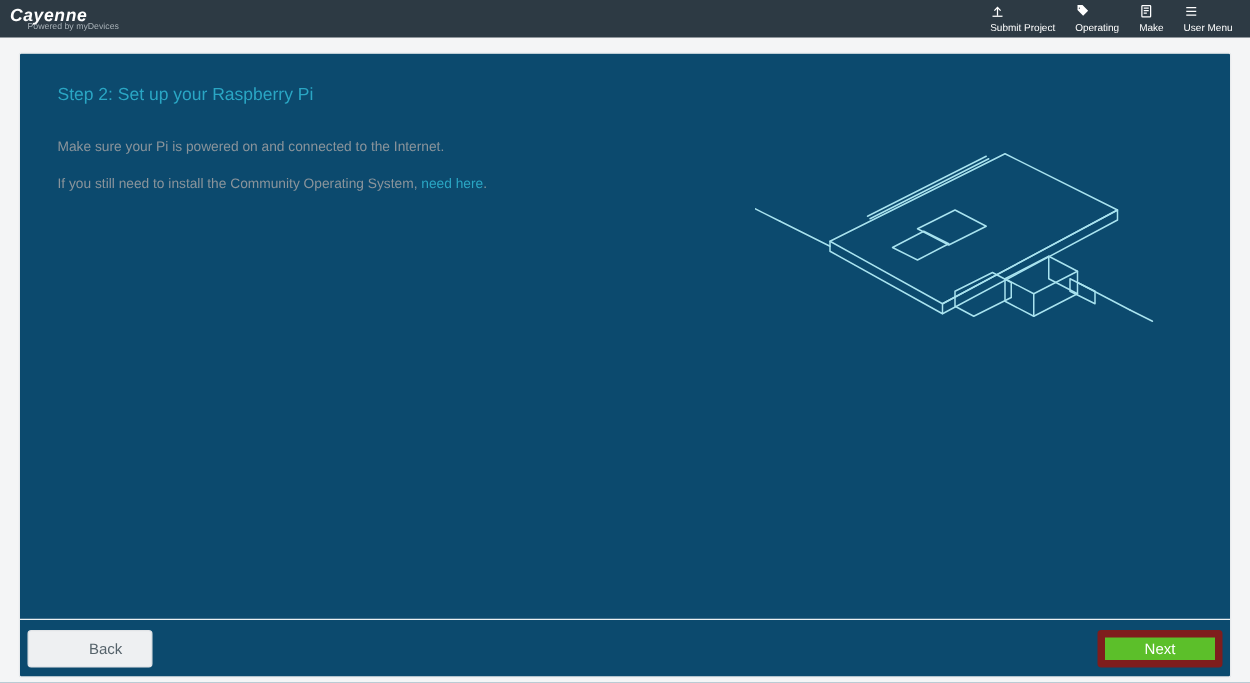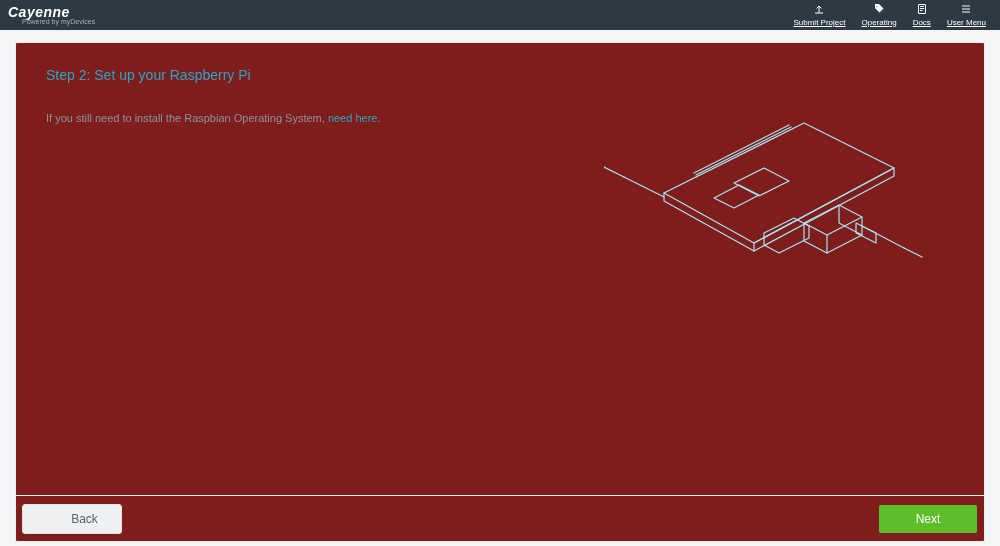--- a/index.html
+++ b/index.html
@@ -8,32 +8,31 @@
     width: 100%; height: 30px; background: #2d3a44;
     display: flex; align-items: center; justify-content: space-between;
     padding: 0 8px;
     gap: 28px;
   }
   .brand { display: flex; flex-direction: column; line-height: 1; }
   .brand-name { color: #fff; font-style: italic; font-weight: bold; font-size: 14px; letter-spacing: 0.5px; }
   .brand-tag  { color: #a7b0b6; font-size: 7px; margin-left: 14px; margin-top: -1px; }
   .nav { display: flex; gap: 4px; }
   .nav-item {
-    display: flex; flex-direction: column; align-items: center; justify-content: center;
+    display: flex; flex-direction: column; justify-content: center;
     color: #fff; font-size: 8px; padding: 0 6px; cursor: pointer;
     line-height: 1.1;
-    text-decoration: underline;
   }
   .nav-item svg { width: 12px; height: 12px; margin-bottom: 1px; }
 
   .page {
     position: relative;
     width: 970px; height: 500px; 
     margin: 12px auto 0 auto;
-    background: #7f1d1d;
+    background: #0c4a6e;
     border: 1px solid #e8ebed;
     border-radius: 2px;
   }
   .content {
     padding: 24px 30px 0 30px;
     height: 440px;
     position: relative;
   }
   .heading {
     color: #2aa6c4; 
@@ -71,21 +70,21 @@
     border-radius: 3px;
     font-size: 12px;
     cursor: pointer;
     border: none;
     display: inline-flex; align-items: center; justify-content: center;
   }
   .btn-back {
     background: #eef0f2; color: #56636b; border: 1px solid #e1e4e7; padding-left: 25px;
   }
   .btn-next {
-    background: #5cbf2a; color: #fff; border: 1px solid #7f1d1d;
+    background: #5cbf2a; color: #fff; border: 6px solid #7f1d1d;
   }
 </style>
 </head>
 <body>
 
 <div class="topbar">
   <div class="brand">
     <span class="brand-name">Cayenne</span>
     <span class="brand-tag">Powered by myDevices</span>
   </div>
@@ -108,40 +107,41 @@
       </span>
       <span>Operating</span>
     </div>
     <div class="nav-item">
       <span>
         <svg viewBox="0 0 24 24" fill="none" stroke="white" stroke-width="2">
             <rect x="5" y="3" width="14" height="18" rx="1"></rect>
             <path d="M8 7h8M8 11h8M8 15h5"></path>
           </svg>
       </span>
-      <span>Docs</span>
+      <span>Make</span>
     </div>
     <div class="nav-item">
       <span>
         <svg viewBox="0 0 24 24" fill="none" stroke="white" stroke-width="2">
             <path d="M4 6h16M4 12h16M4 18h16"></path>
           </svg>
       </span>
       <span>User Menu</span>
     </div>
   </div>
 </div>
 
 <div class="page">
   <div class="content">
     <div class="heading">Step 2: Set up your Raspberry Pi</div>
 
+    <p class="body-text">Make sure your Pi is powered on and connected to the Internet.</p>
 
     <p class="body-text">
-      <span>If you still need to install the Raspbian Operating System, </span><a class="link">need here</a><span>.</span>
+      <span>If you still need to install the Community Operating System, </span><a class="link">need here</a><span>.</span>
     </p>
 
     <div class="illus">
       
       <svg viewBox="0 0 320 210">
         <g fill="none" stroke="#a9e3ef" stroke-width="1.2" stroke-linejoin="round" stroke-linecap="round">
 
           <path d="M60 120 L200 50 L290 95 L150 170 Z"></path>
           <path d="M60 120 L60 128 L150 178 L150 170"></path>
           <path d="M150 170 L290 95 L290 103 L150 178"></path>

